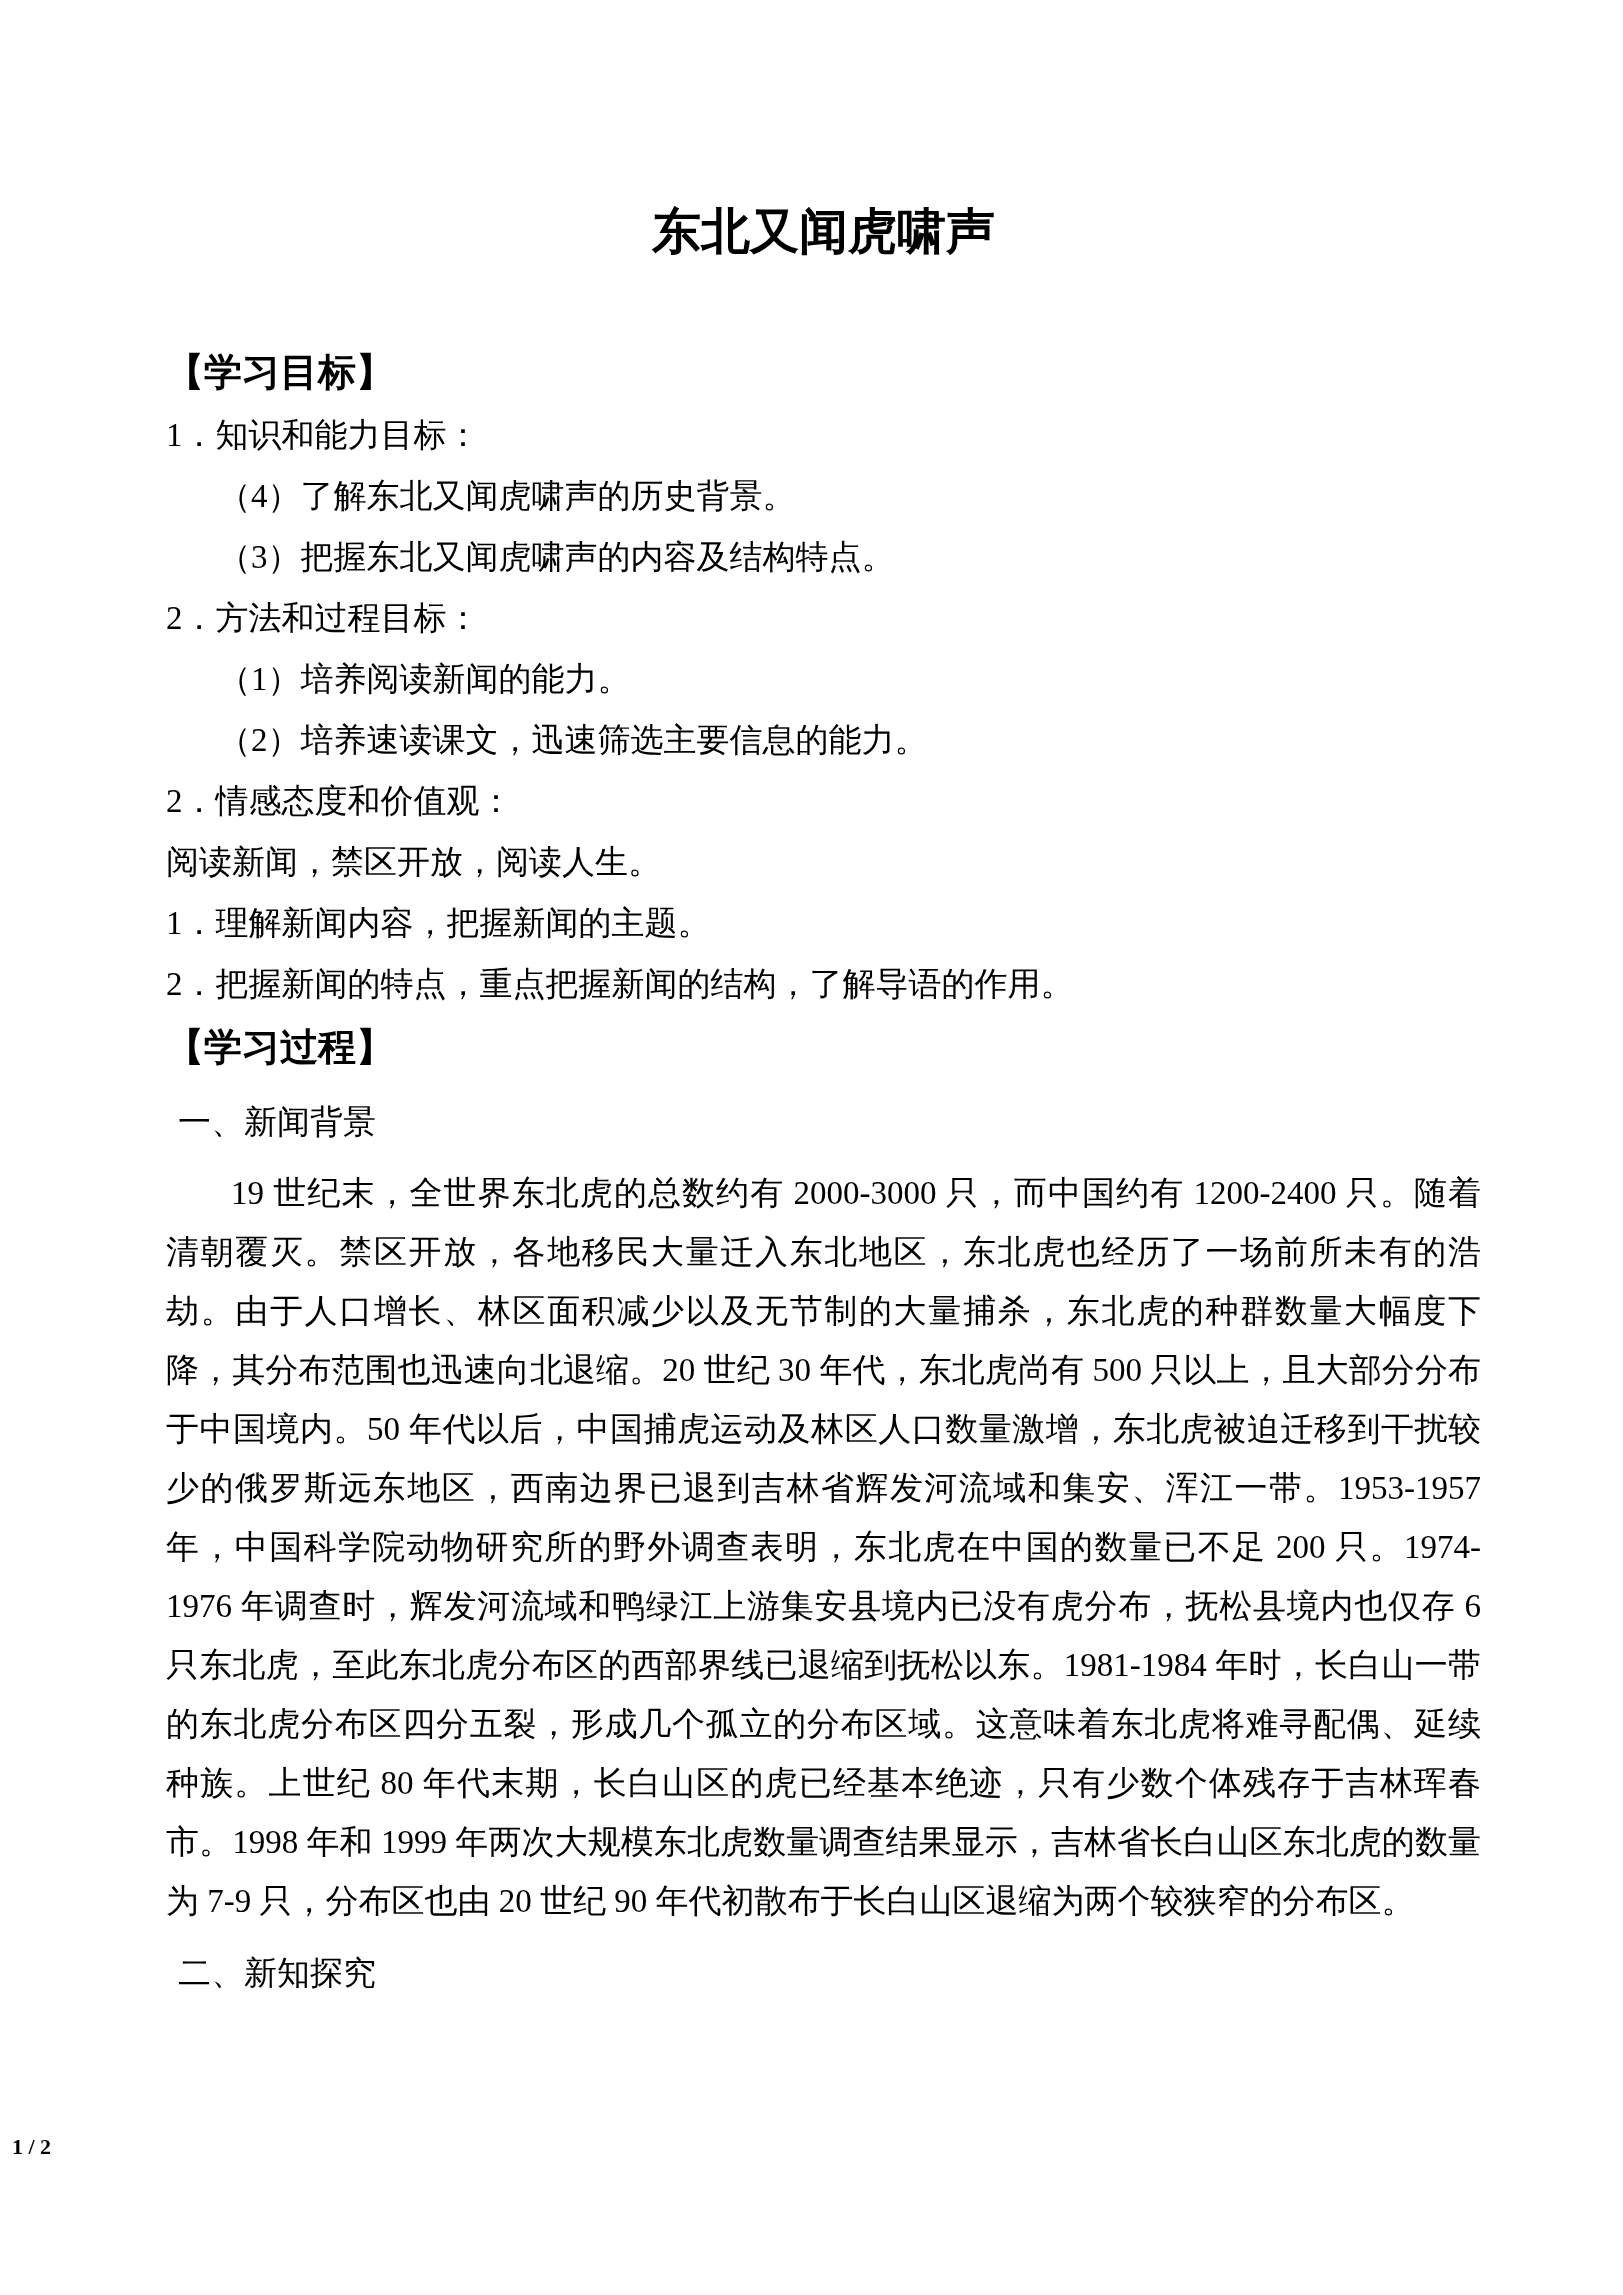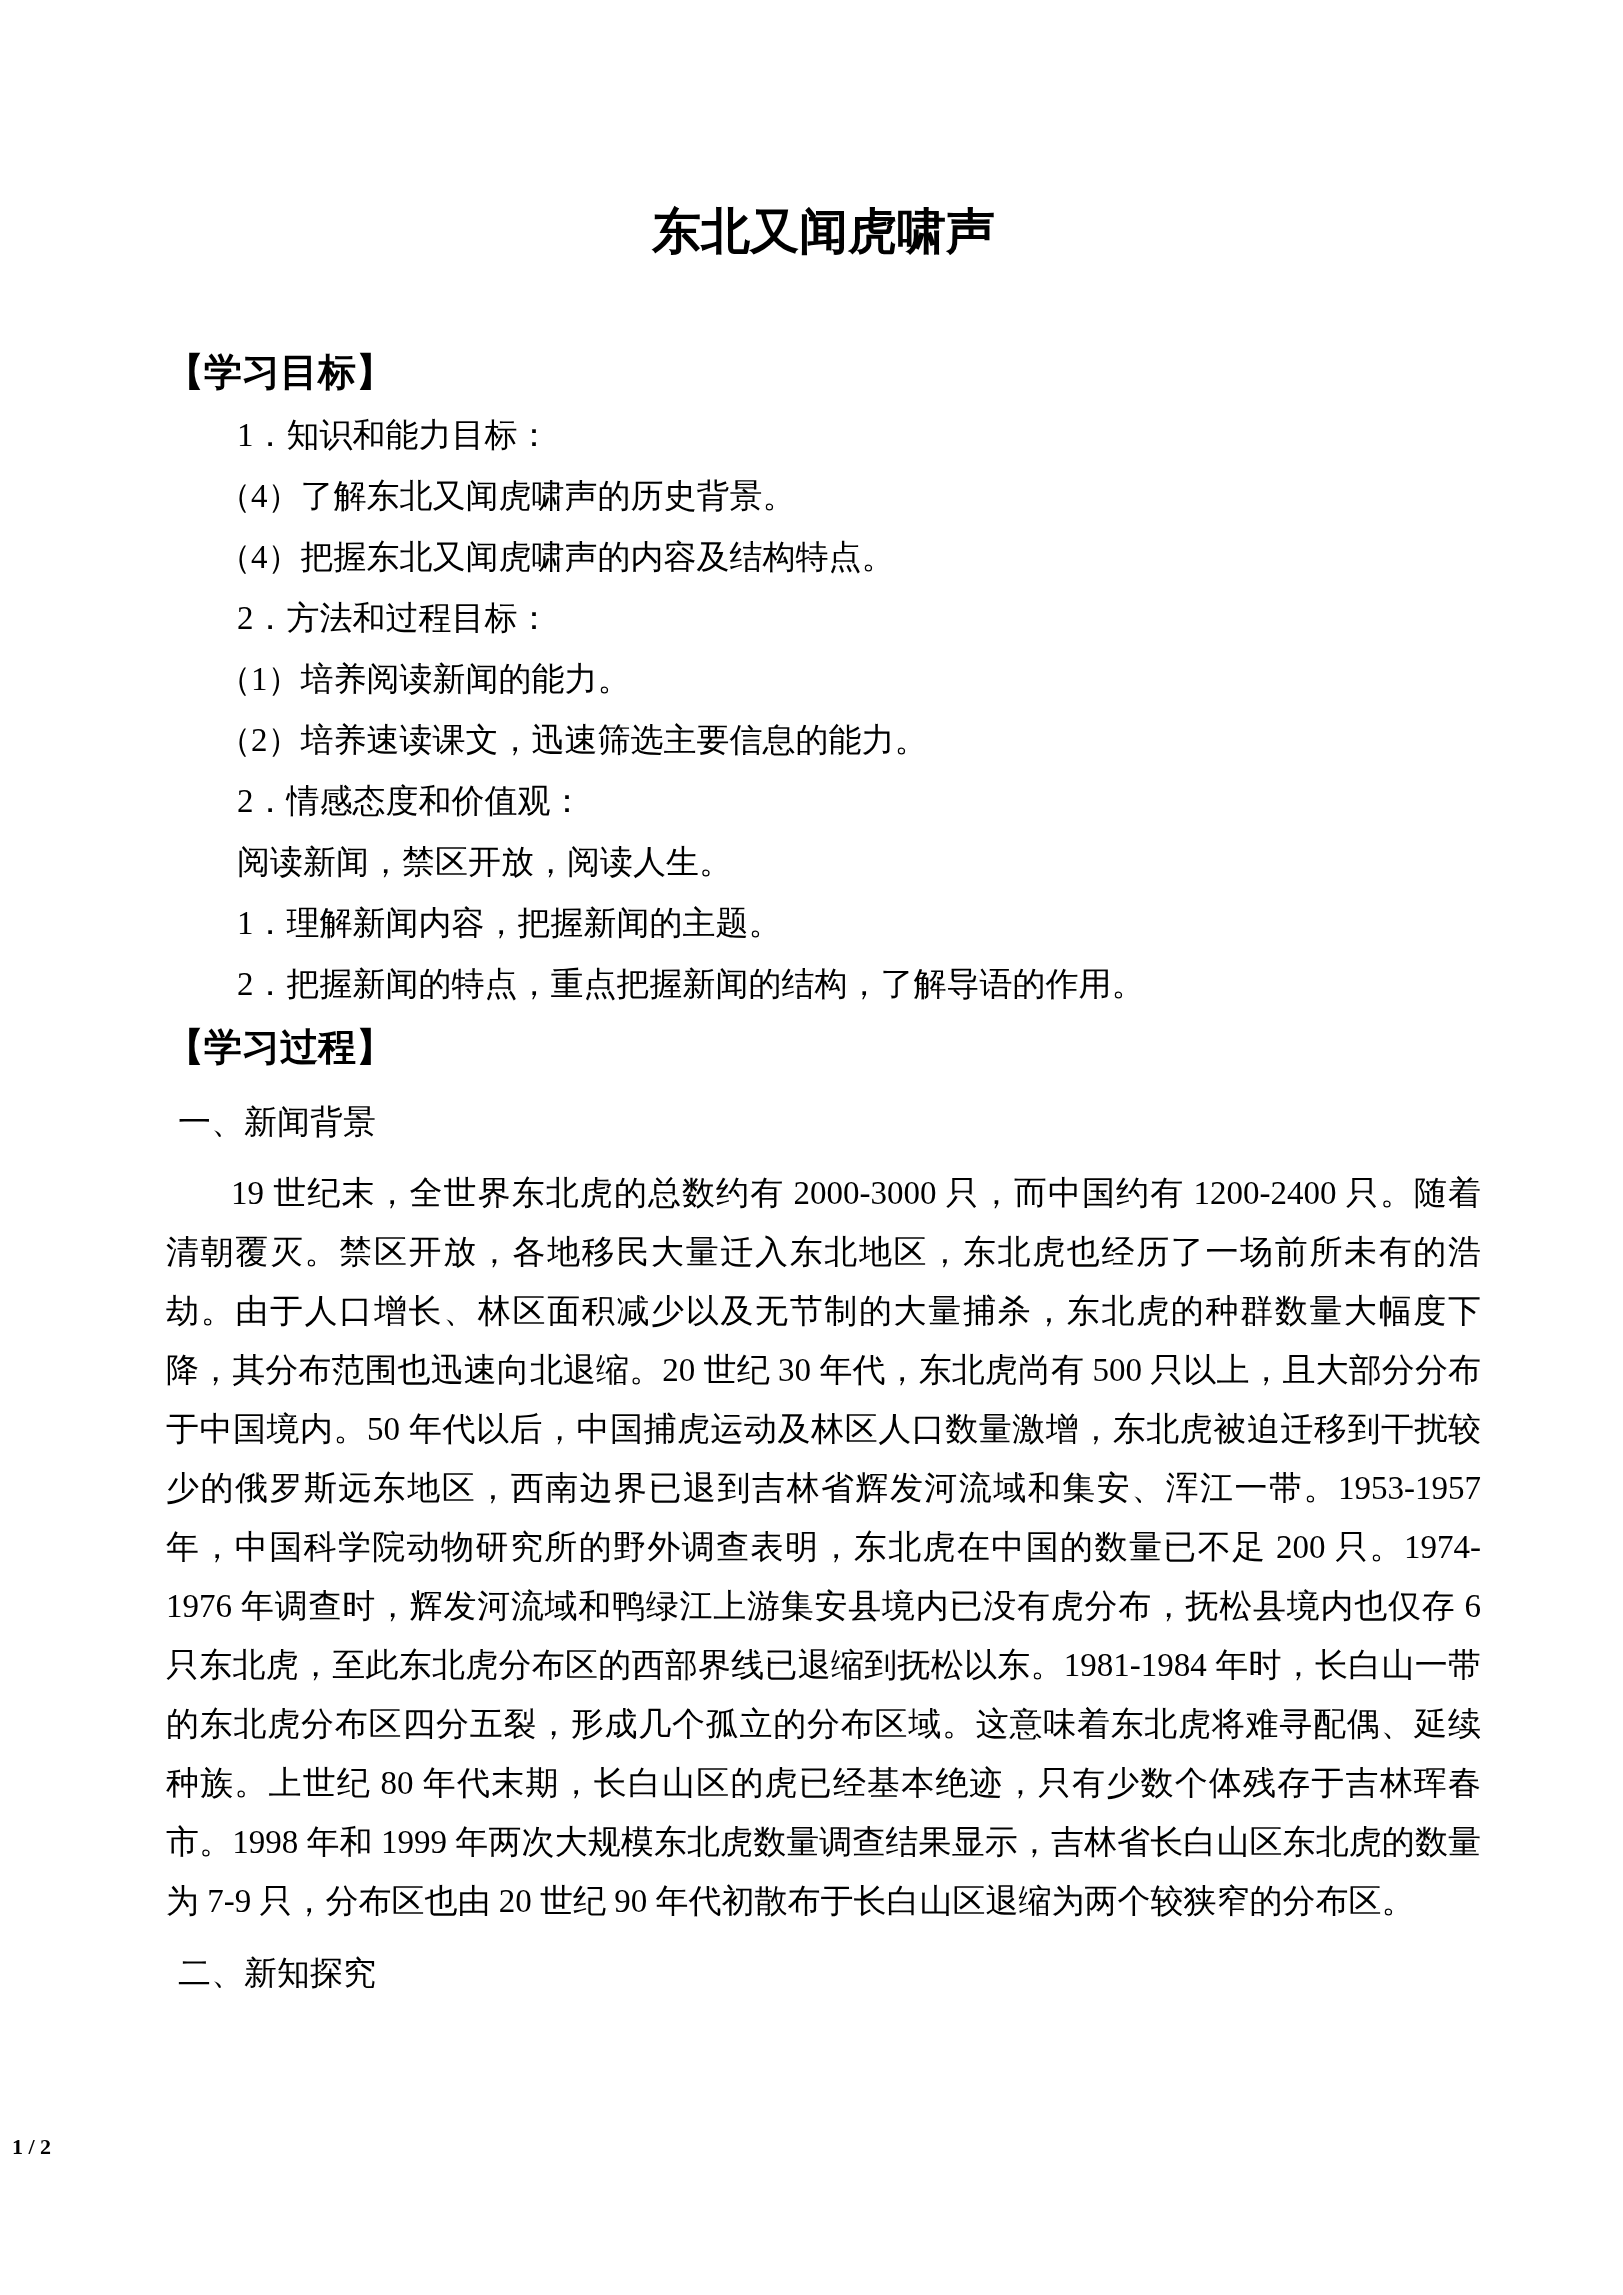--- a/index.html
+++ b/index.html
@@ -36,21 +36,21 @@
     font-size: 38px;
     line-height: 65px;
     font-weight: bold;
     margin: 0;
   }
   .li {
     font-size: 33px;
     line-height: 61px;
     margin: 0;
   }
-  .li.num   { margin-left: 71px; }
+  .li.num   { }
   .li.paren { margin-left: 52px; }
   .sub-heading {
     font-size: 33px;
     line-height: 60px;
     margin: 12px;
   }
   .body-para {
     font-size: 33px;
     line-height: 59px;
     margin: 0;
@@ -72,21 +72,21 @@
 <body>
 
 <div class="page">
 
   <h1 class="doc-title">东北又闻虎啸声</h1>
 
   <section>
     <h2 class="sec-heading">【学习目标】</h2>
     <p class="li num">1．知识和能力目标：</p>
     <p class="li paren">（4）了解东北又闻虎啸声的历史背景。</p>
-    <p class="li paren">（4）把握东北又闻虎啸声的内容及结构特点。</p>
+    <p class="li paren">（3）把握东北又闻虎啸声的内容及结构特点。</p>
     <p class="li num">2．方法和过程目标：</p>
     <p class="li paren">（1）培养阅读新闻的能力。</p>
     <p class="li paren">（2）培养速读课文，迅速筛选主要信息的能力。</p>
     <p class="li num">2．情感态度和价值观：</p>
     <p class="li num">阅读新闻，禁区开放，阅读人生。</p>
   </section>
 
   <section>
     <p class="li num">1．理解新闻内容，把握新闻的主题。</p>
     <p class="li num">2．把握新闻的特点，重点把握新闻的结构，了解导语的作用。</p>

